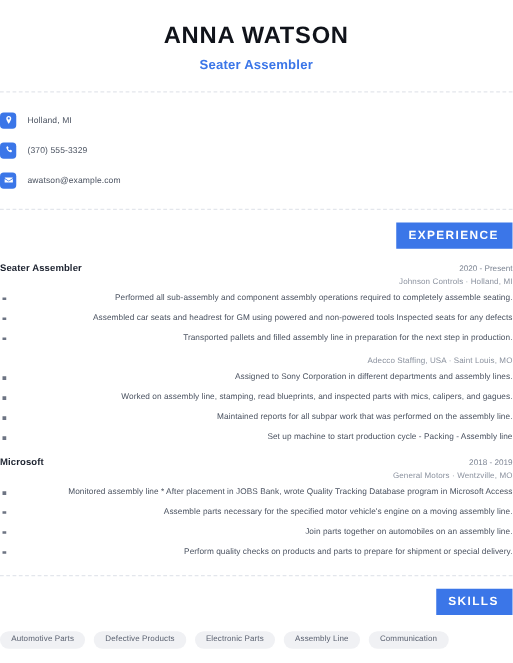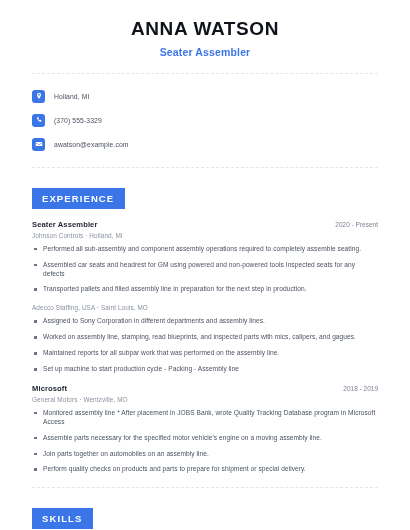--- a/index.html
+++ b/index.html
@@ -11,21 +11,21 @@
   body {
     width: 410px;
     height: 530px;
     font-family: "Liberation Sans", sans-serif;
     color: #333b48;
     overflow: hidden;
   }
   .page {
     width: 410px;
     height: 402px;
-    padding: 0 32px;
+    padding: 0 0;
     background: #ffffff;
     position: relative;
   }
 
   
   .header {
     padding-top: 18px;
     text-align: center;
   }
   .full-name {
@@ -72,21 +72,21 @@
     margin-right: 9px;
   }
   .contact-icon svg { display: block; }
   .contact-text {
     font-size: 6.8px;
     color: #4a5260;
     letter-spacing: 0.1px;
   }
 
   
-  .section { margin-top: 20px; }
+  .section { margin-top: 10px; text-align: right; }
   .section-badge {
     display: inline-block;
     background: #3b76e8;
     color: #ffffff;
     font-size: 9.5px;
     font-weight: bold;
     letter-spacing: 1.1px;
     padding: 5px 11px 5px 10px;
   }
 

